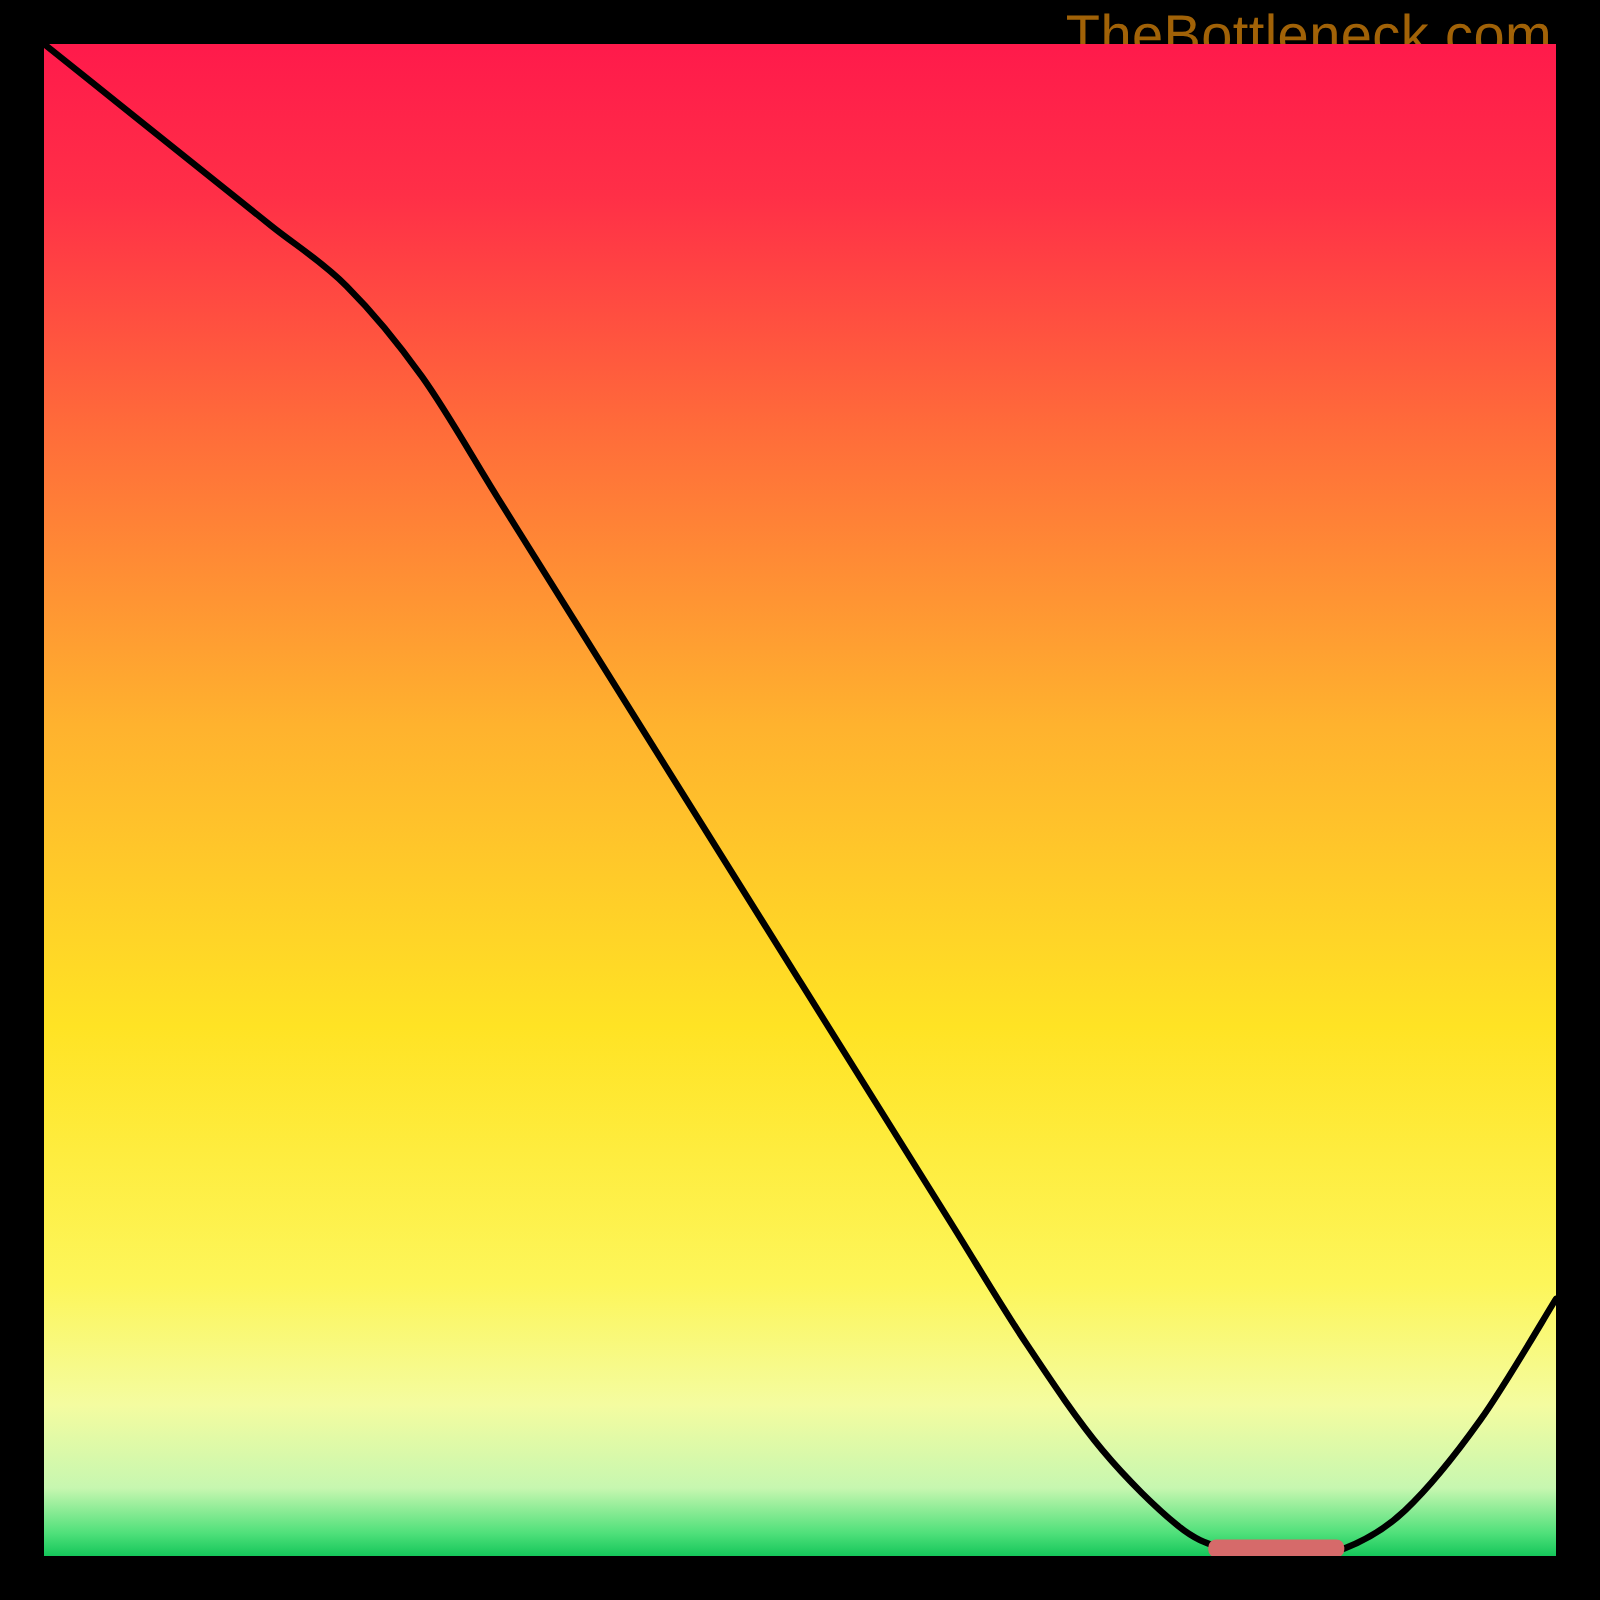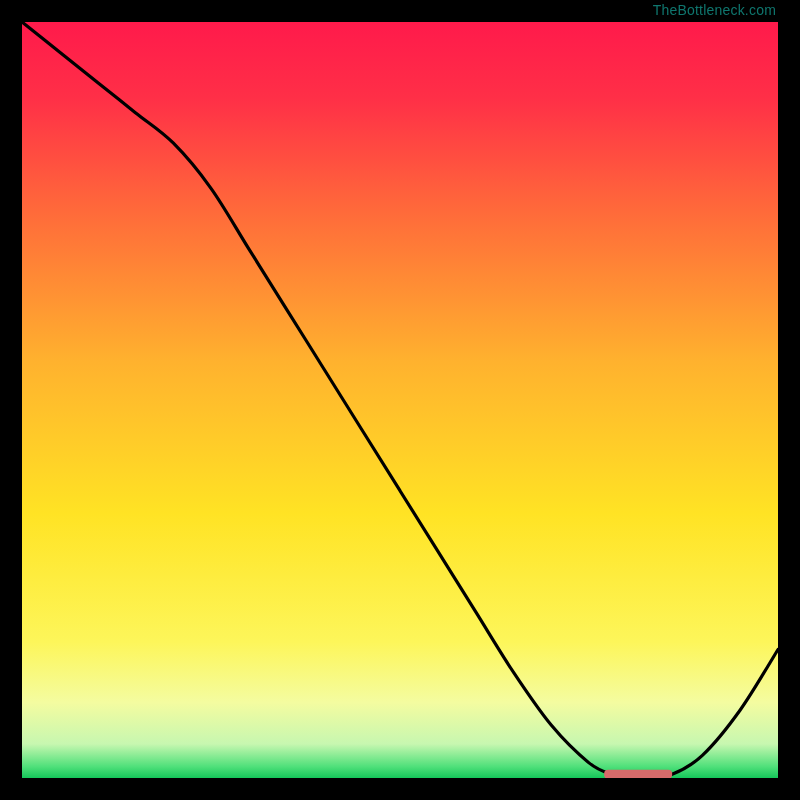--- a/index.html
+++ b/index.html
@@ -23,22 +23,22 @@
     position: absolute;
     left: 0;
     top: 0;
     width: 756px;
     height: 756px;
   }
   .watermark {
     position: absolute;
     top: 2px;
     right: 24px;
-    color: #0f766e;
-    font-size: 14px;
+    color: #a16207;
+    font-size: 28px;
     font-weight: 500;
     letter-spacing: 0.2px;
   }
 </style>
 </head>
 <body>
 
 <div class="watermark">TheBottleneck.com</div>
 
 <div class="frame">

